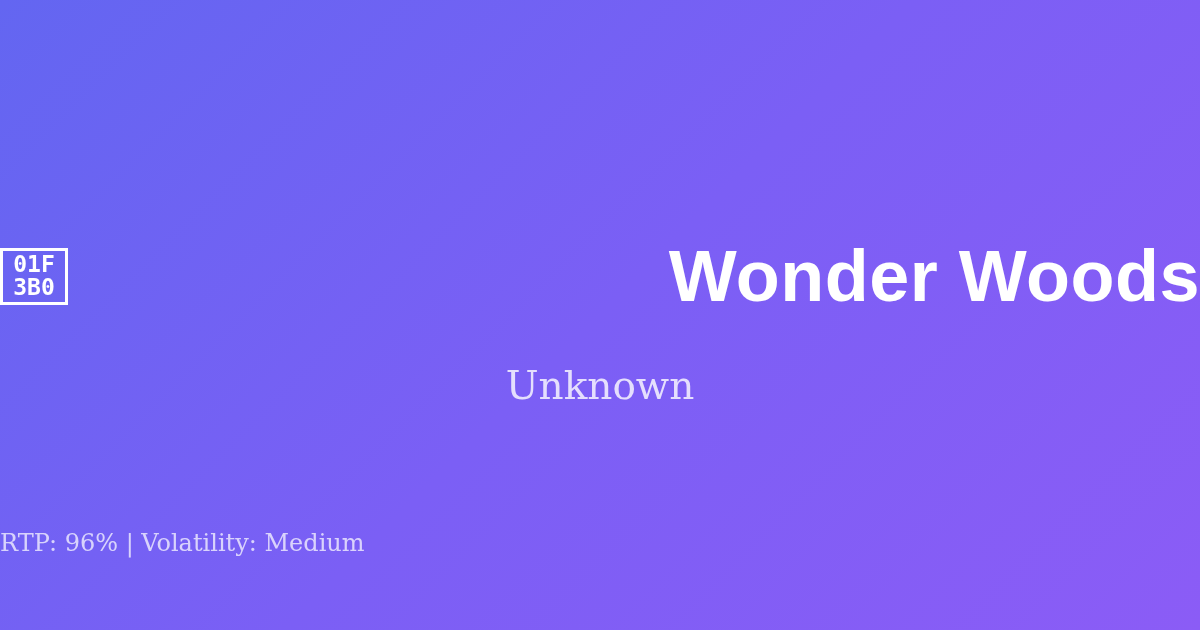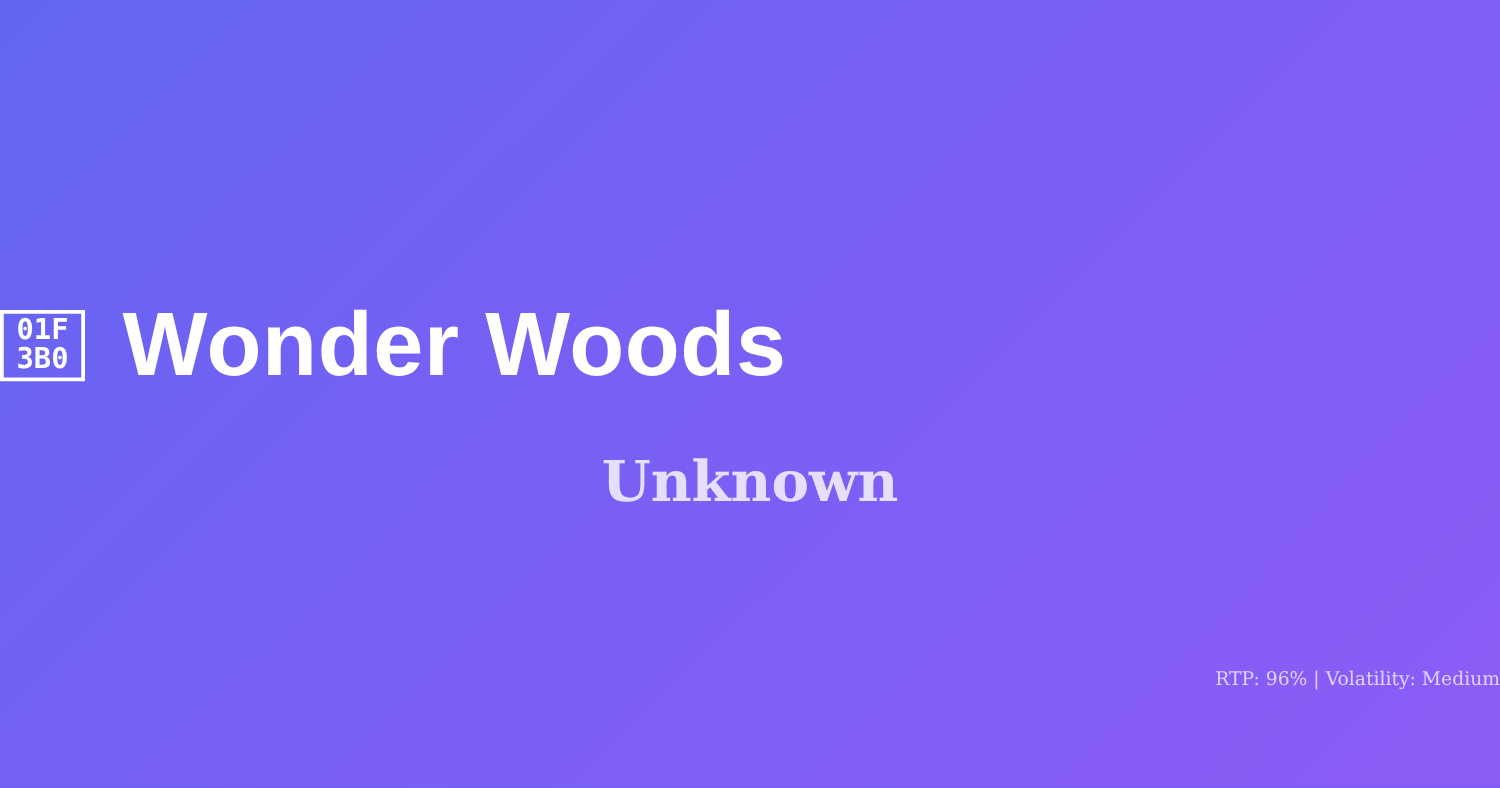--- a/index.html
+++ b/index.html
@@ -29,21 +29,21 @@
   }
 
   
   .title-row {
     position: absolute;
     top: 230px;
     left: 0;
     right: 0;
     display: flex;
     align-items: center;
-    justify-content: flex-start;
+    justify-content: space-between;
     gap: 30px;
     height: 92px;
   }
 
   
   .tofu-glyph {
     width: 68px;
     height: 57px;
     border: 3px solid #FFFFFF;
     display: flex;
@@ -75,35 +75,35 @@
   }
 
   
   .provider {
     position: absolute;
     top: 362px;
     left: 0;
     right: 0;
     text-align: center;
     font-family: "DejaVu Serif", "Liberation Serif", serif;
-    font-size: 45px;
-    font-weight: 700;
+    font-size: 39px;
+    font-weight: 400;
     line-height: 48px;
     color: rgba(255, 255, 255, 0.80);
   }
 
   
   .stats {
     position: absolute;
     top: 528px;
     left: 0;
     right: 0;
-    text-align: right;
+    text-align: left;
     font-family: "DejaVu Serif", "Liberation Serif", serif;
-    font-size: 15px;
+    font-size: 24px;
     font-weight: 400;
     line-height: 30px;
     color: rgba(255, 255, 255, 0.72);
     white-space: pre;
   }
 </style>
 </head>
 <body>
 
 <div class="og-card">

